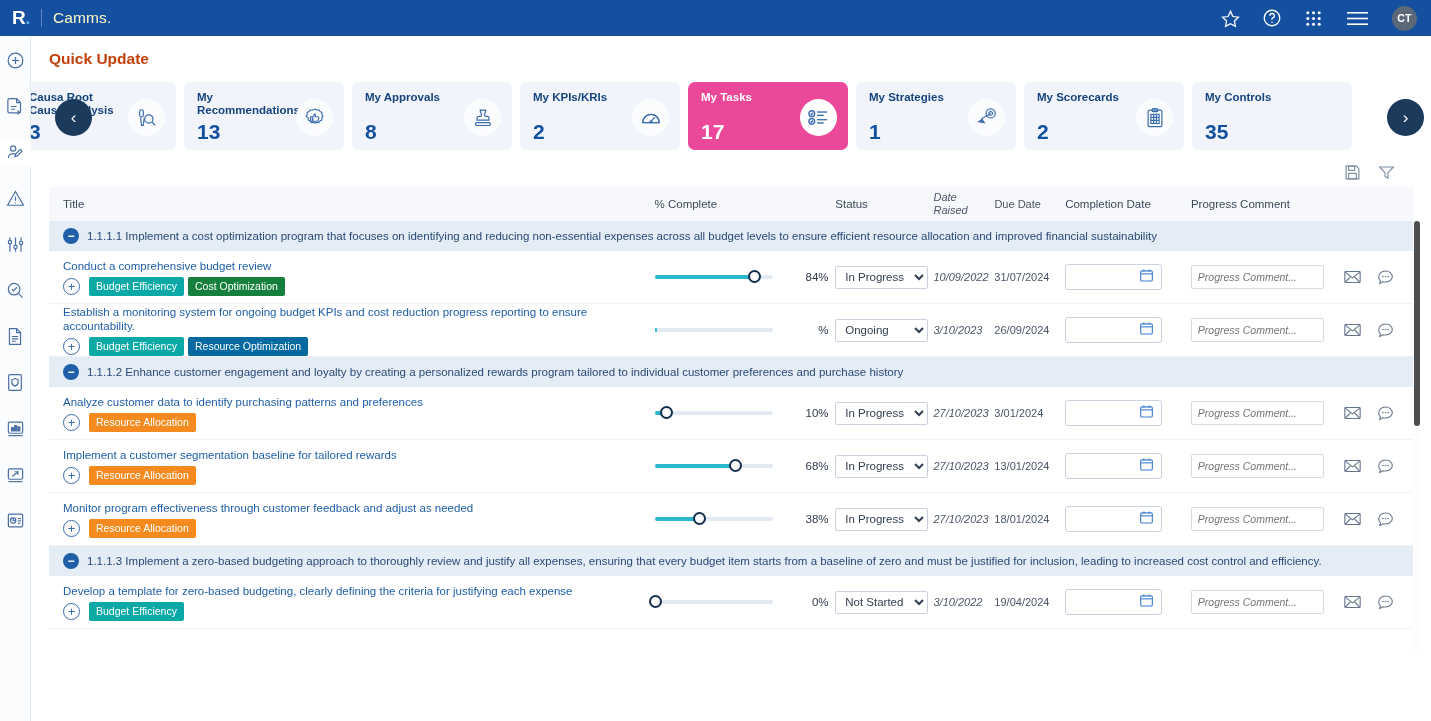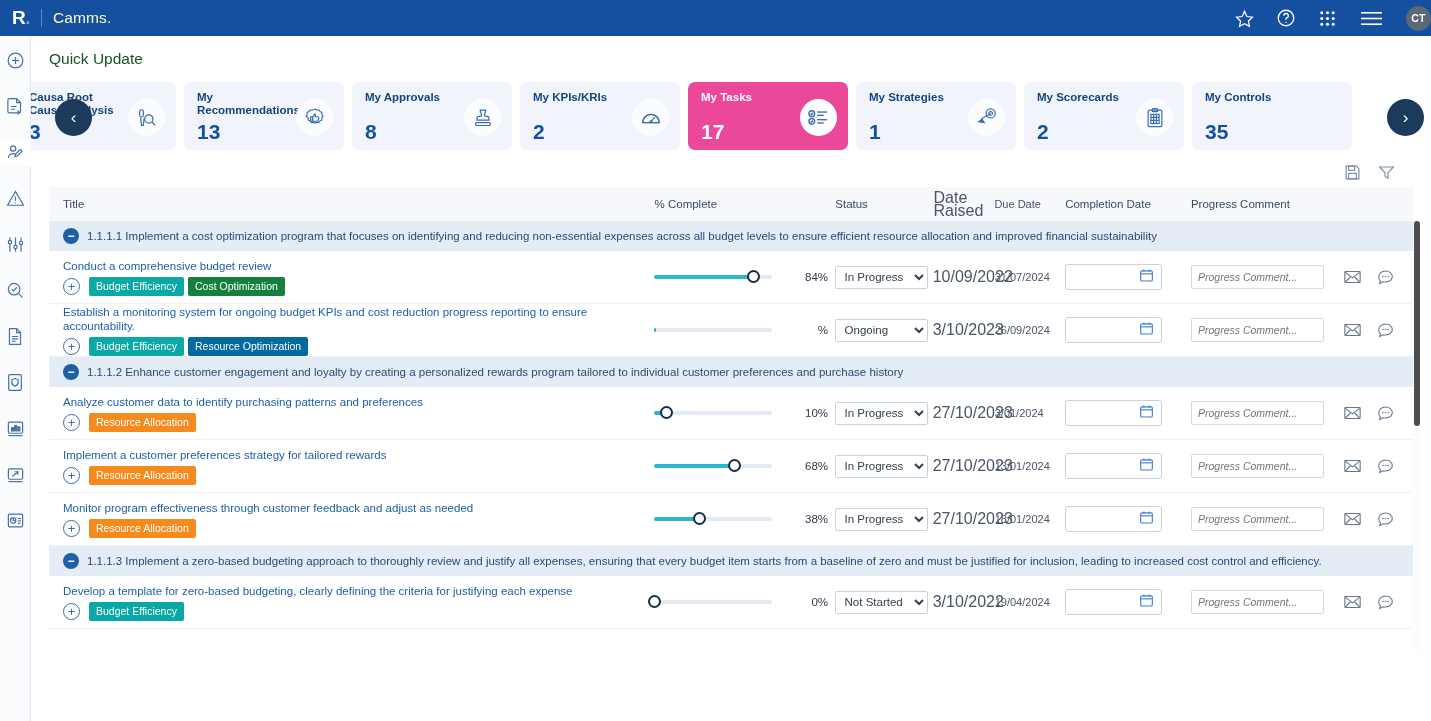--- a/index.html
+++ b/index.html
@@ -24,20 +24,21 @@
   }
   .brand-logo .dot { color: #5ea7e8; }
   .brand-div {
     width: 1px; height: 18px; background: #5d88c0; margin: 0 11px;
   }
   .brand-name {
     color: #fef9c3; font-size: 15.5px; font-weight: 500; letter-spacing: 0.1px;
   }
   .topbar-right {
     margin-left: auto; display: flex; align-items: center; gap: 22px;
+    padding-right: 14px;
   }
   .tb-icon { color: #fff; display: flex; align-items: center; cursor: pointer; }
   .avatar {
     width: 25px; height: 25px; border-radius: 50%;
     background: #5a6878; color: #fff; font-size: 10.5px; font-weight: bold;
     display: flex; align-items: center; justify-content: center;
     letter-spacing: 0.3px;
   }
 
   
@@ -56,21 +57,21 @@
     color: #4a6fa5; cursor: pointer;
   }
   .rail-item.active { background: #ffffff; }
 
   
   .page {
     position: absolute; top: 36px; left: 31px;
     width: 1400px; height: 685px; background: #fff;
   }
   .page-title {
-    font-size: 15.5px; color: #14532d; font-weight: 400;
+    font-size: 15.5px; color: #c2410c; font-weight: 700;
     padding: 14px 0 0 18px;
   }
 
   
   .cards-wrap {
     position: relative;
     margin-top: 14px;
     height: 72px;
   }
   .cards {
@@ -146,21 +147,21 @@
     background: #1f5fa8; color: #fff; flex-shrink: 0;
     display: flex; align-items: center; justify-content: center;
     font-size: 12px; font-weight: bold; line-height: 1; cursor: pointer;
   }
   .grouprow-txt { white-space: nowrap; overflow: hidden; }
 
   
   .c-title  { width: 608px; padding-left: 14px; }
   .c-pct    { width: 192px; display: flex; align-items: center; gap: 0; }
   .c-status { width: 100px; }
-  .c-draise { width: 62px; font-size: 16px; color: #4a5568; text-align: left;}
+  .c-draise { width: 62px; font-size: 11px; color: #4a5568; text-align: left; font-style: italic;}
   .c-due    { width: 72px; font-size: 11px; color: #4a5568; }
   .c-comp   { width: 128px; }
   .c-prog   { width: 150px; }
   .c-acts   { width: 76px; display: flex; gap: 16px; align-items: center;
               padding-left: 6px; }
 
   .task-cell { display: flex; flex-direction: column; gap: 4px; }
   .task-name { font-size: 11.5px; color: #1f5fa8; line-height: 14px; }
   .task-bottom { display: flex; align-items: center; gap: 9px; }
   .plus-btn {
@@ -653,21 +654,21 @@
                   <circle cx="6.9" cy="8.8" r="0.95" fill="currentColor" stroke="none"></circle>
                   <circle cx="10" cy="8.8" r="0.95" fill="currentColor" stroke="none"></circle>
                   <circle cx="13.1" cy="8.8" r="0.95" fill="currentColor" stroke="none"></circle>
                 </svg>
               </span>
             </div>
           </div>
           <div class="row">
             <div class="c-title">
               <div class="task-cell">
-                <div class="task-name">Implement a customer preferences strategy for tailored rewards</div>
+                <div class="task-name">Implement a customer segmentation baseline for tailored rewards</div>
                 <div class="task-bottom">
                   <div class="plus-btn">+</div>
                   <div class="tags">
                     <span class="tag" style="background:#f58a1f">Resource Allocation</span>
                   </div>
                 </div>
               </div>
             </div>
             <div class="c-pct">
               <div class="slider-wrap">

